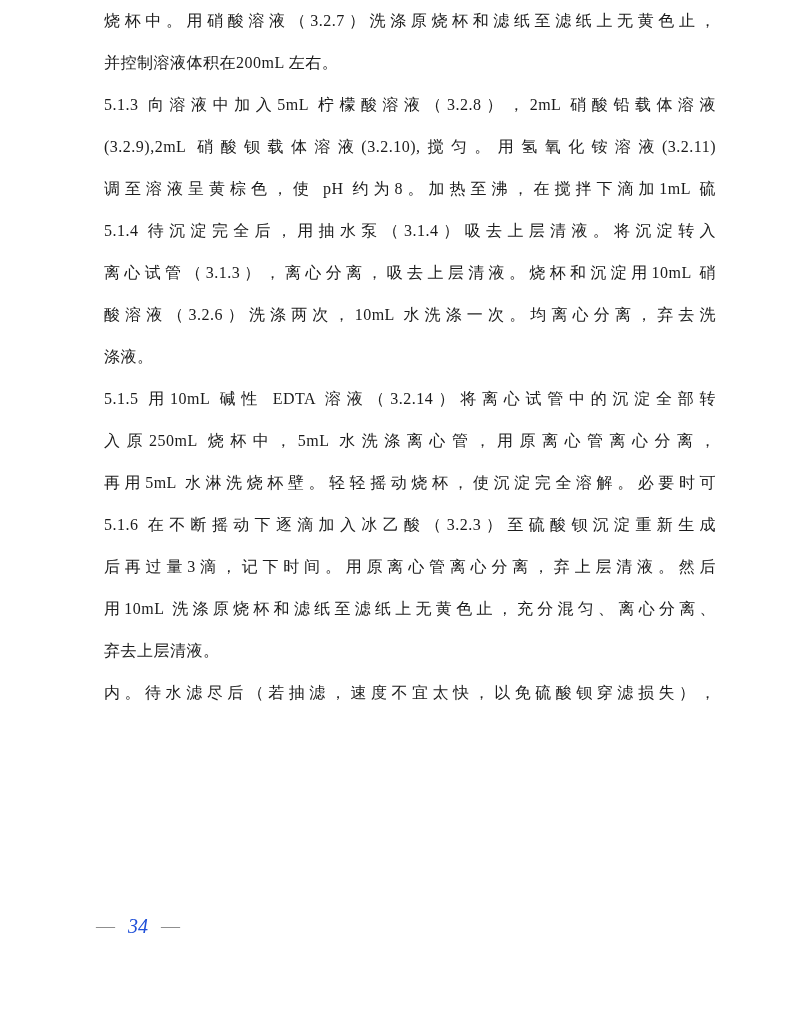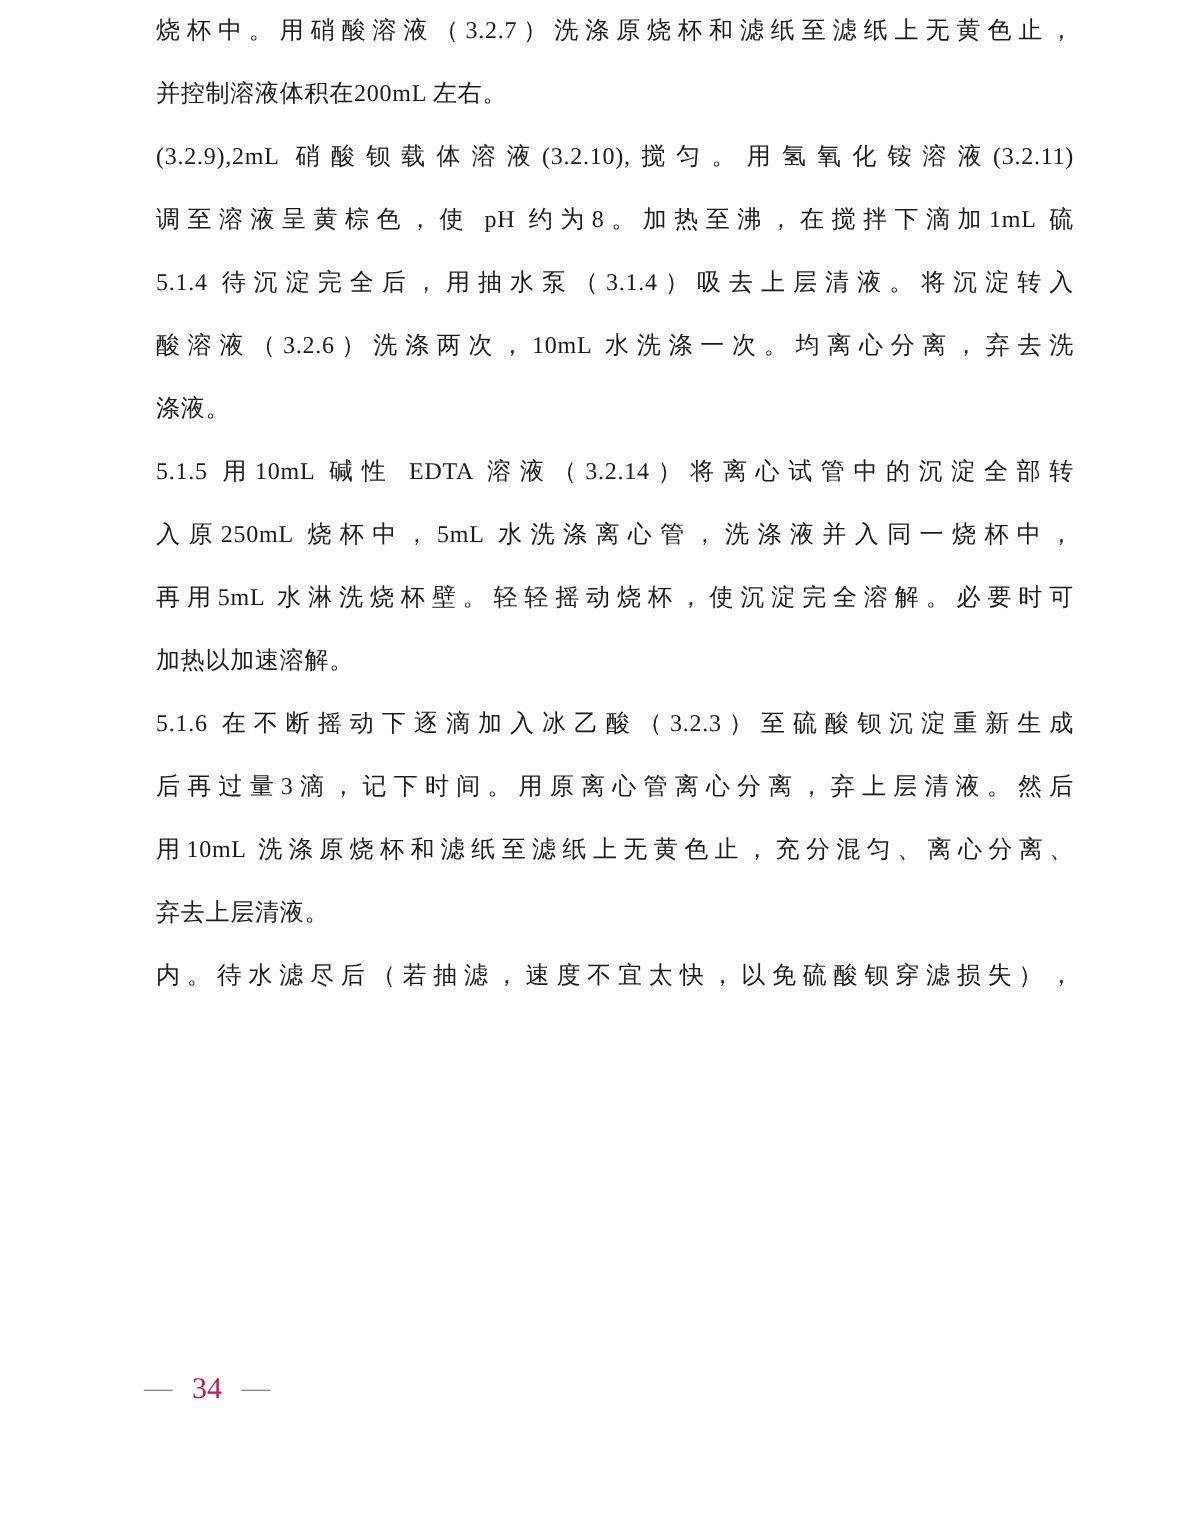--- a/index.html
+++ b/index.html
@@ -45,50 +45,52 @@
     display: flex;
     align-items: center;
     gap: 13px;
     font-size: 20px;
   }
   .dash {
     color: #8a8a8a;
     font-size: 19px;
   }
   .pageno {
-    color: #be185d;
+    color: #1d4ed8;
+    font-style: italic;
   }
 </style>
 </head>
 <body>
 
 <div class="page">
   <div class="content">
 
     <p class="para">
       <span class="line fill">烧杯中。用硝酸溶液（3.2.7）洗涤原烧杯和滤纸至滤纸上无黄色止，</span>
       <span class="line">并控制溶液体积在200mL 左右。</span>
     </p>
 
     <p class="para">
+      <span class="line fill">5.1.3 向溶液中加入5mL 柠檬酸溶液（3.2.8），2mL 硝酸铅载体溶液</span>
       <span class="line fill">(3.2.9),2mL 硝酸钡载体溶液(3.2.10),搅匀。用氢氧化铵溶液(3.2.11)</span>
       <span class="line fill">调至溶液呈黄棕色，使 pH 约为8。加热至沸，在搅拌下滴加1mL 硫</span>
     </p>
 
     <p class="para">
       <span class="line fill">5.1.4 待沉淀完全后，用抽水泵（3.1.4）吸去上层清液。将沉淀转入</span>
+      <span class="line fill">离心试管（3.1.3），离心分离，吸去上层清液。烧杯和沉淀用10mL 硝</span>
       <span class="line fill">酸溶液（3.2.6）洗涤两次，10mL 水洗涤一次。均离心分离，弃去洗</span>
       <span class="line">涤液。</span>
     </p>
 
     <p class="para">
       <span class="line fill">5.1.5 用10mL 碱性 EDTA 溶液（3.2.14）将离心试管中的沉淀全部转</span>
-      <span class="line fill">入原250mL 烧杯中，5mL 水洗涤离心管，洗涤液并入同一烧杯中，</span>
+      <span class="line fill">入原250mL 烧杯中，5mL 水洗涤离心管，用原离心管离心分离，</span>
       <span class="line fill">再用5mL 水淋洗烧杯壁。轻轻摇动烧杯，使沉淀完全溶解。必要时可</span>
-      <span class="line">加热以加速溶解。</span>
     </p>
 
     <p class="para">
       <span class="line fill">5.1.6 在不断摇动下逐滴加入冰乙酸（3.2.3）至硫酸钡沉淀重新生成</span>
       <span class="line fill">后再过量3滴，记下时间。用原离心管离心分离，弃上层清液。然后</span>
       <span class="line fill">用10mL 洗涤原烧杯和滤纸至滤纸上无黄色止，充分混匀、离心分离、</span>
       <span class="line">弃去上层清液。</span>
     </p>
 
     <p class="para">

